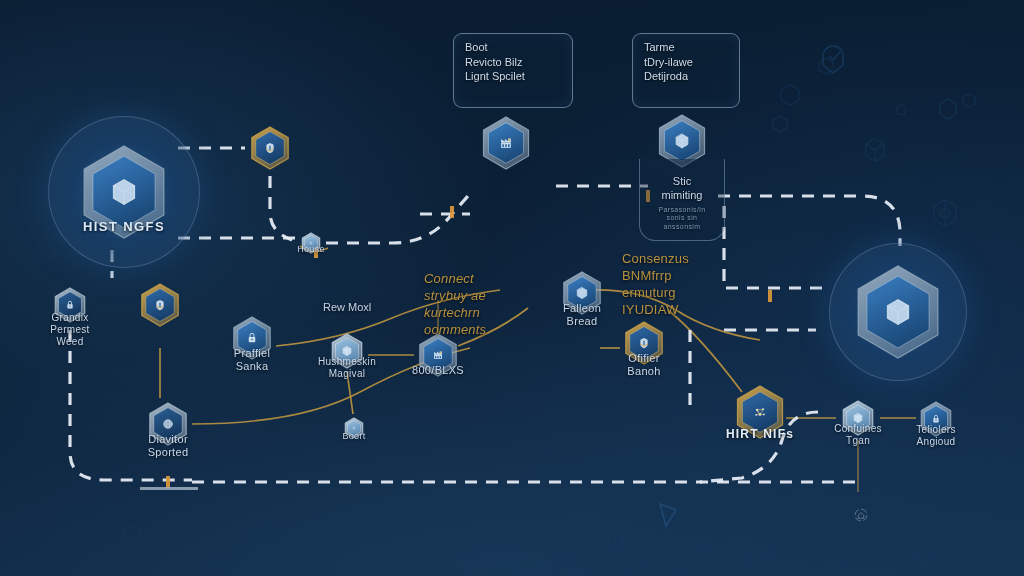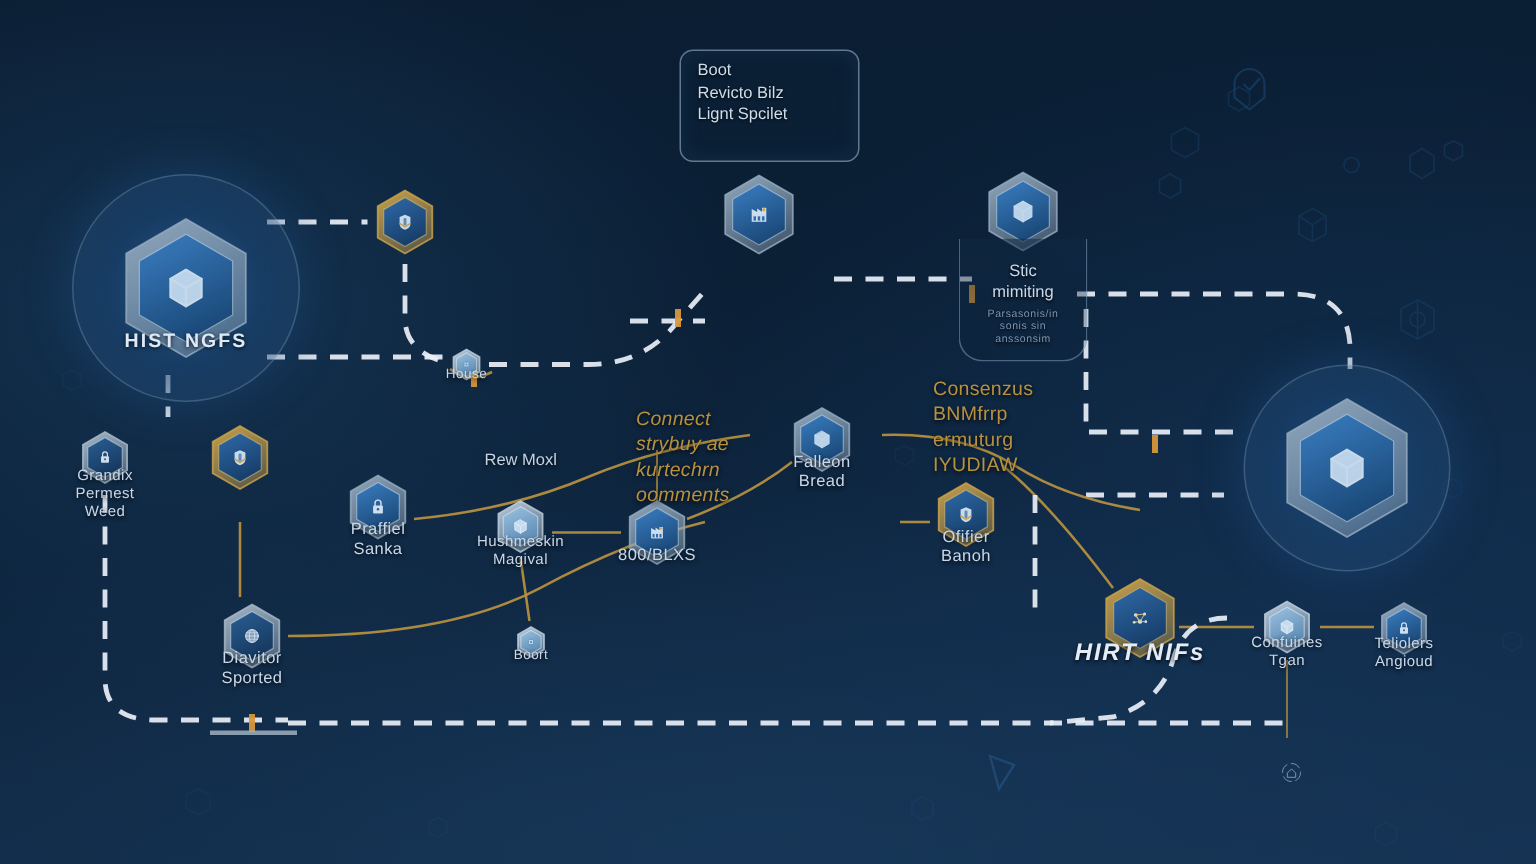--- a/index.html
+++ b/index.html
@@ -25,21 +25,21 @@
   .nodelabel{
     position:absolute;left:50%;transform:translateX(-50%);
     text-align:center;white-space:pre-line;
     color:#c8d8ea;letter-spacing:.3px;line-height:1.18;
     text-shadow:0 1px 3px rgba(0,0,0,.85);
     pointer-events:none;
   }
   .node.sz-xs .nodelabel{font-size:9px;}
   .node.sz-sm .nodelabel{font-size:10px;}
   .node.sz-md .nodelabel{font-size:11px;}
-  .node.sz-lg .nodelabel{font-size:16px;font-style:italic;}
+  .node.sz-lg .nodelabel{font-size:12px;}
   .node.hero .nodelabel{font-size:13px;font-weight:bold;letter-spacing:1.4px;color:#dce9f7;}
   .node.accent .nodelabel{font-weight:bold;letter-spacing:1.2px;color:#e3edf8;}
 
   
   .halo{
     position:absolute;left:50%;top:50%;transform:translate(-50%,-50%);
     border-radius:50%;
     background:radial-gradient(circle, rgba(36,86,140,.85) 0%, rgba(26,66,110,.55) 58%, rgba(18,46,78,.05) 100%);
     box-shadow:0 0 26px 6px rgba(30,78,128,.35), inset 0 0 30px rgba(120,175,225,.10);
     border:1px solid rgba(150,185,220,.30);
@@ -506,21 +506,21 @@
           <rect x="-1.36" y="2.04" width="2.72" height="4.760000000000001"></rect>
           <rect x="3.4000000000000004" y="2.04" width="2.72" height="4.760000000000001"></rect>
         </g>
         <circle cx="5.44" cy="-5.44" r="1.7000000000000002" fill="#d9a93f"></circle>
       </g>
             </g>
   </svg>
         </div>
         <div class="nodelabel" style="top: 35px; width: 160px;">800/BLXS</div>
       </div>
-      <div class="node sz-md" style="left: 548px; top: 293px; width: 60px;">
+      <div class="node sz-md" style="left: 582px; top: 293px; width: 60px;">
         <div class="hexwrap" style="width: 52px;">
           <svg class="hex" width="52" height="52" viewBox="-26 -26 52 52">
     <defs>
       <linearGradient id="g_falleon-bread" x1="0" y1="0" x2="0.4" y2="1">
         <stop offset="0%" stop-color="#3a7ec2"></stop>
         <stop offset="100%" stop-color="#1b4a7a"></stop>
       </linearGradient>
       <linearGradient id="go_falleon-bread" x1="0" y1="0" x2="0.5" y2="1">
         <stop offset="0%" stop-color="#93a9bd"></stop>
         <stop offset="100%" stop-color="#93a9bd" stop-opacity=".45"></stop>
@@ -685,20 +685,23 @@
       <g>
         <circle cx="0" cy="0" r="6" fill="none" stroke="#a9bece" stroke-width="0.6400000000000001" stroke-dasharray="6.800000000000001 2.4000000000000004" opacity=".7"></circle>
         <path d="M-2.8000000000000003 0.4 L0 -2.4000000000000004 L2.8000000000000003 0.4 L2.8000000000000003 3.2 L-2.8000000000000003 3.2 Z" fill="none" stroke="#a9bece" stroke-width="0.6000000000000001" stroke-linejoin="round" opacity=".8"></path>
       </g>
     </svg>
         </div>
       </div>
       <div class="chip" style="left: 513px; top: 33px; width: 96px;">Boot
 Revicto Bilz
 Lignt Spcilet</div>
+      <div class="chip" style="left: 686px; top: 33px; width: 84px;">Tarme
+tDry-ilawe
+Detijroda</div>
       <div class="plate" style="left: 682px; top: 159px; width: 60px;"><span>Stic
 mimiting</span><span class="sub">Parsasonis/in sonis sin anssonsim</span></div>
       <div class="annot pale" style="left: 323px; top: 300px;">Rew Moxl</div>
       <div class="annot gold" style="left: 424px; top: 271px; font-style: italic;">Connect
 strybuy ae
 kurtechrn
 oomments</div>
       <div class="annot gold" style="left: 622px; top: 251px;">Consenzus
 BNMfrrp
 ermuturg

